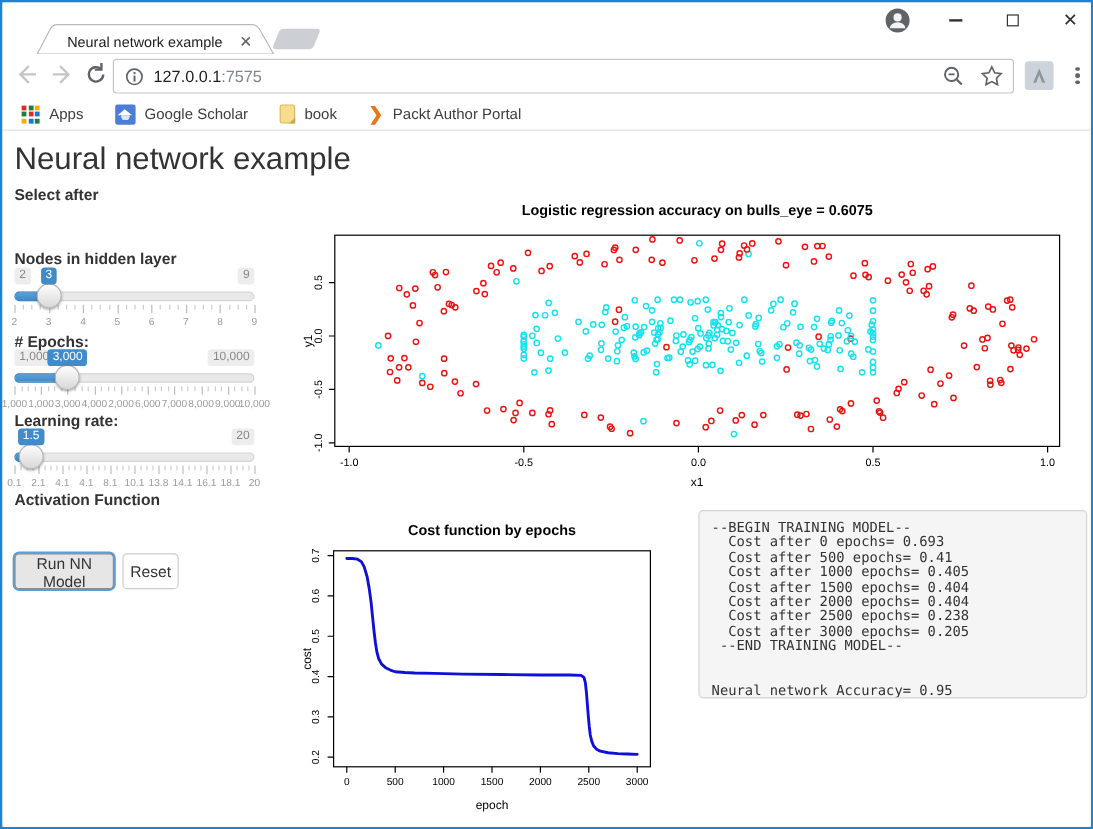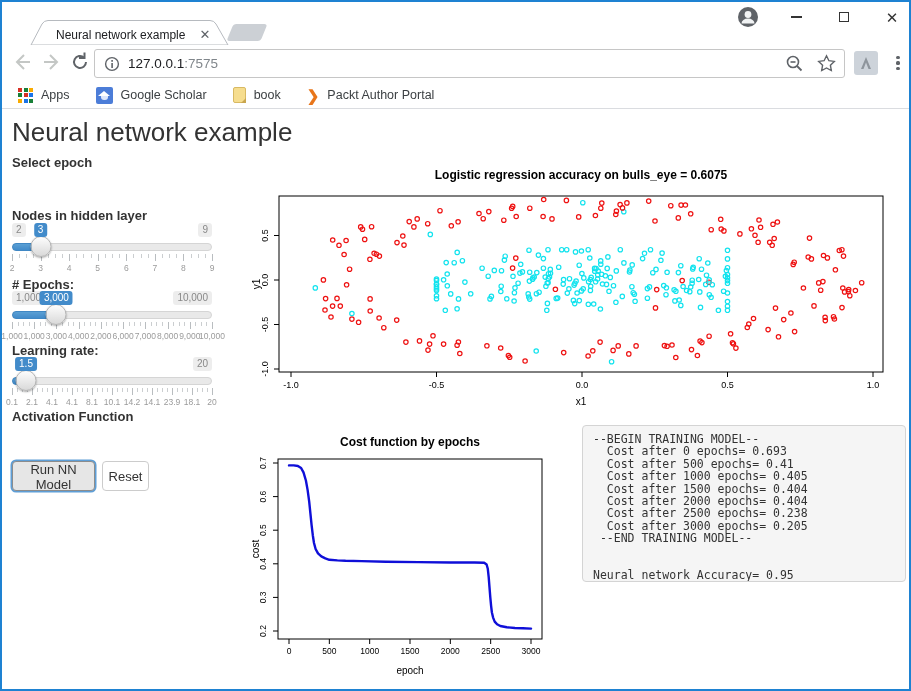--- a/index.html
+++ b/index.html
@@ -201,21 +201,21 @@
     </span>
     <span class="bm">
       <span class="packt-ic">❯</span>
       <span>Packt Author Portal</span>
     </span>
   </div>
 
   <div class="content">
     <h1 class="page-title">Neural network example</h1>
 
-    <span class="ctl-label" style="top:46px">Select epoch</span>
+    <span class="ctl-label" style="top:46px">Select after</span>
 
     <span class="ctl-label" style="top:99px">Nodes in hidden layer</span>
     <div class="slider" style="top:114px">
         <span class="irs-min">2</span>
         <span class="irs-max">9</span>
         <span class="irs-single" style="left:14.299999999999999%">3</span>
         <span class="irs-line"></span>
         <span class="irs-bar" style="width:14.299999999999999%"></span>
         <span class="irs-handle" style="left:14.299999999999999%"></span>
         <div class="irs-grid">
@@ -350,31 +350,31 @@
           <span class="grid-label" style="left: 40%;">8.1</span>
           <i class="grid-tick" style="left: 42.5%; height: 4px; opacity: 0.75;"></i>
           <i class="grid-tick" style="left: 45%; height: 4px; opacity: 0.75;"></i>
           <i class="grid-tick" style="left: 47.5%; height: 4px; opacity: 0.75;"></i>
           <i class="grid-tick" style="left: 50%; height: 7px;"></i>
           <span class="grid-label" style="left: 50%;">10.1</span>
           <i class="grid-tick" style="left: 52.5%; height: 4px; opacity: 0.75;"></i>
           <i class="grid-tick" style="left: 55%; height: 4px; opacity: 0.75;"></i>
           <i class="grid-tick" style="left: 57.5%; height: 4px; opacity: 0.75;"></i>
           <i class="grid-tick" style="left: 60%; height: 7px;"></i>
-          <span class="grid-label" style="left: 60%;">14.2</span>
+          <span class="grid-label" style="left: 60%;">13.8</span>
           <i class="grid-tick" style="left: 62.5%; height: 4px; opacity: 0.75;"></i>
           <i class="grid-tick" style="left: 65%; height: 4px; opacity: 0.75;"></i>
           <i class="grid-tick" style="left: 67.5%; height: 4px; opacity: 0.75;"></i>
           <i class="grid-tick" style="left: 70%; height: 7px;"></i>
           <span class="grid-label" style="left: 70%;">14.1</span>
           <i class="grid-tick" style="left: 72.5%; height: 4px; opacity: 0.75;"></i>
           <i class="grid-tick" style="left: 75%; height: 4px; opacity: 0.75;"></i>
           <i class="grid-tick" style="left: 77.5%; height: 4px; opacity: 0.75;"></i>
           <i class="grid-tick" style="left: 80%; height: 7px;"></i>
-          <span class="grid-label" style="left: 80%;">23.9</span>
+          <span class="grid-label" style="left: 80%;">16.1</span>
           <i class="grid-tick" style="left: 82.5%; height: 4px; opacity: 0.75;"></i>
           <i class="grid-tick" style="left: 85%; height: 4px; opacity: 0.75;"></i>
           <i class="grid-tick" style="left: 87.5%; height: 4px; opacity: 0.75;"></i>
           <i class="grid-tick" style="left: 90%; height: 7px;"></i>
           <span class="grid-label" style="left: 90%;">18.1</span>
           <i class="grid-tick" style="left: 92.5%; height: 4px; opacity: 0.75;"></i>
           <i class="grid-tick" style="left: 95%; height: 4px; opacity: 0.75;"></i>
           <i class="grid-tick" style="left: 97.5%; height: 4px; opacity: 0.75;"></i>
           <i class="grid-tick" style="left: 100%; height: 7px;"></i>
           <span class="grid-label" style="left: 100%;">20</span>

